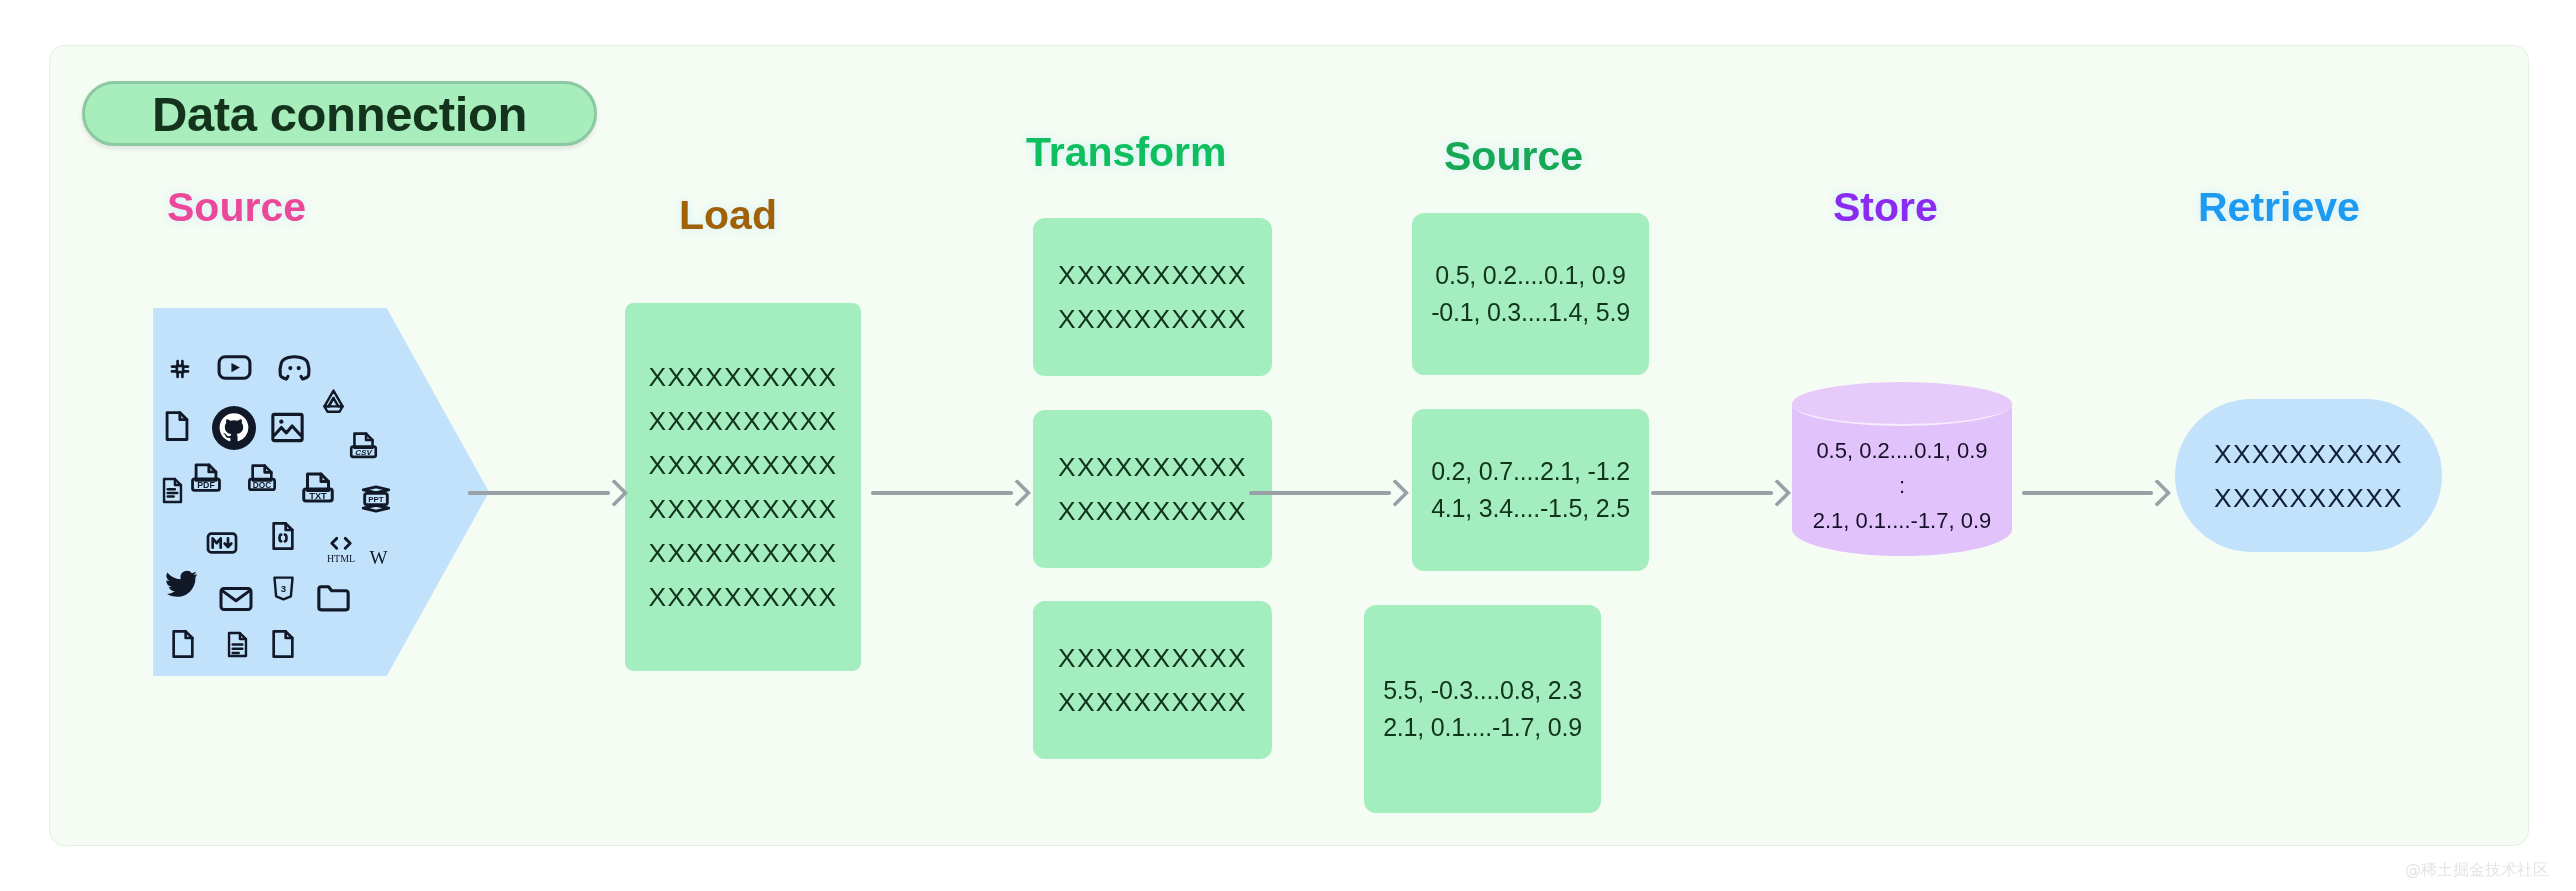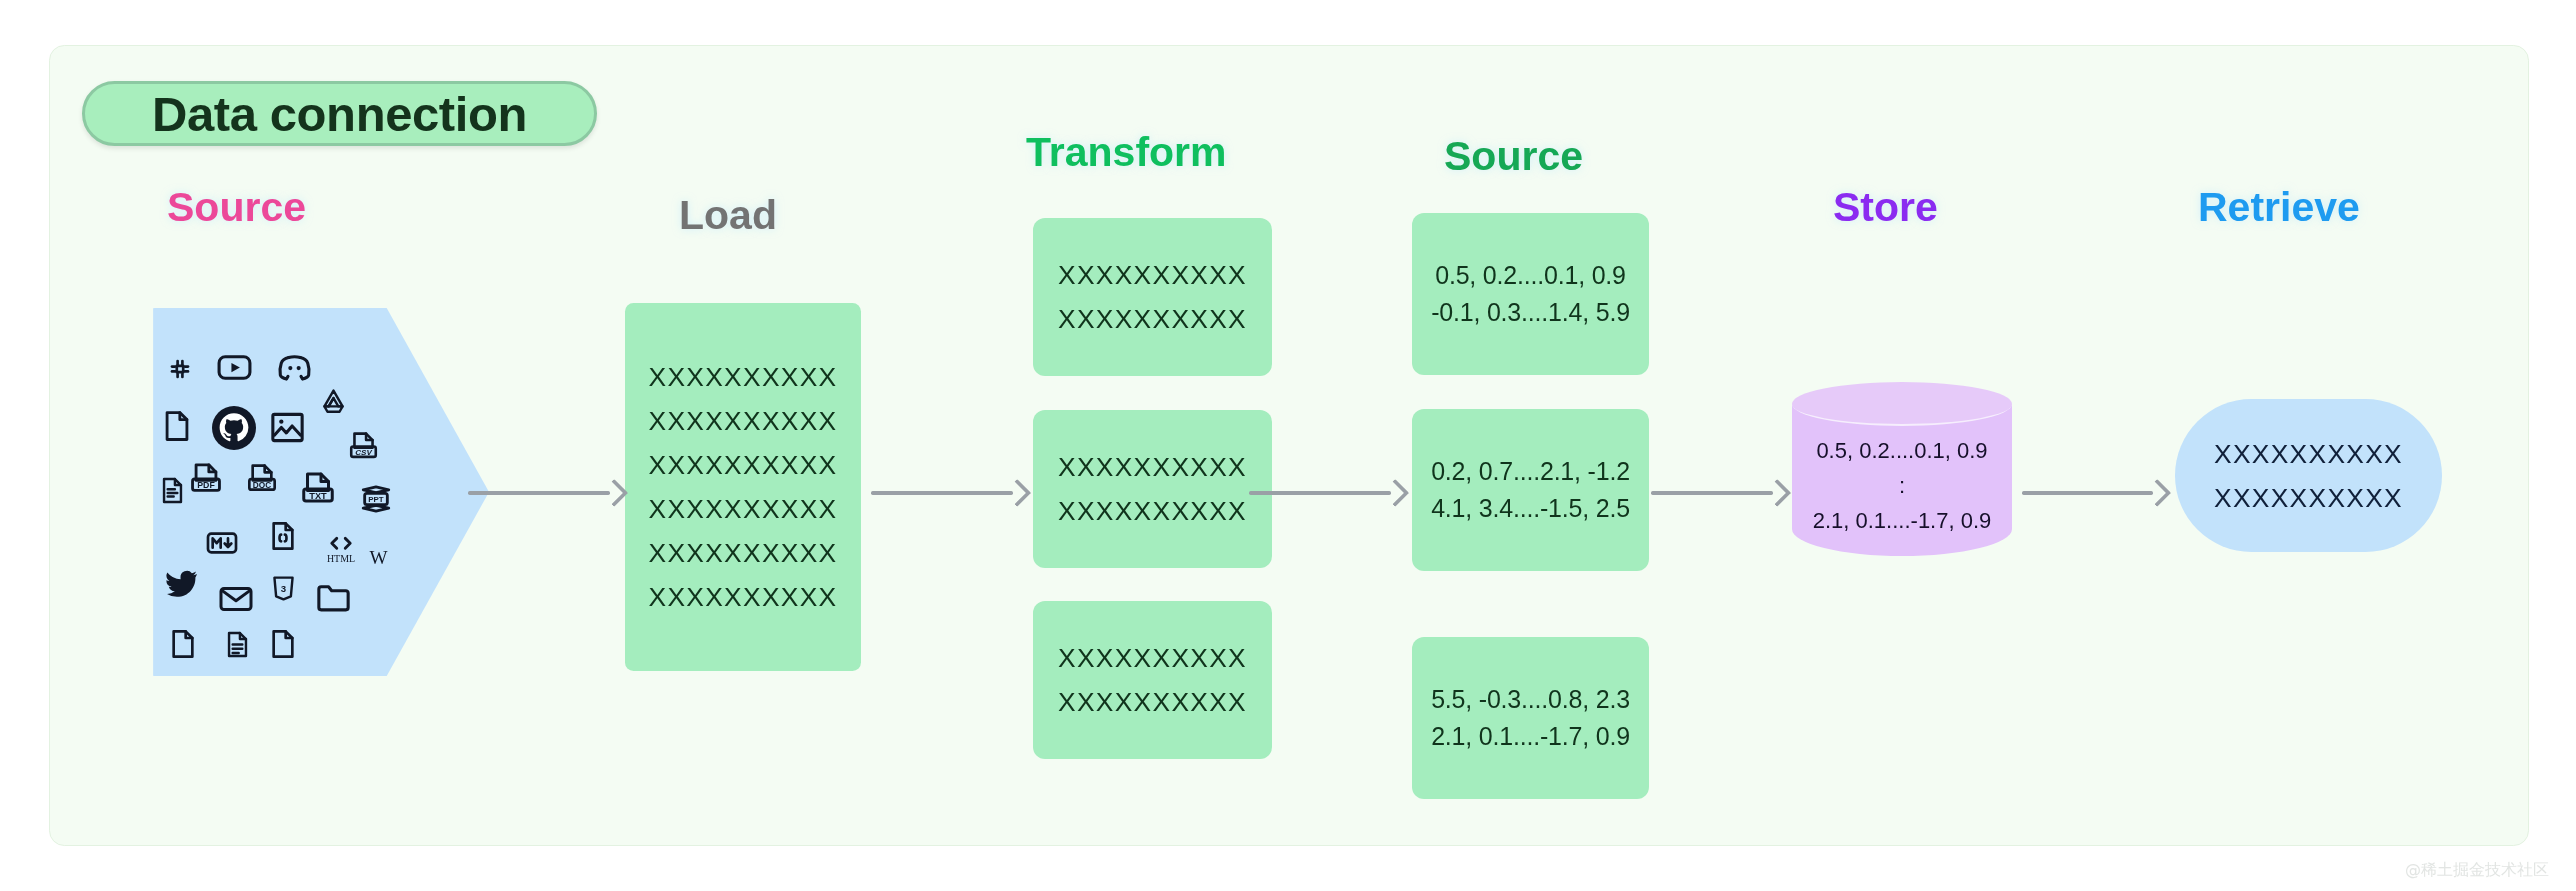--- a/index.html
+++ b/index.html
@@ -116,21 +116,21 @@
   
   .transform-card { width: 239px; border-radius: 12px; }
   #transform-card-0 { left: 1033px; top: 218px;  height: 158px; }
   #transform-card-1 { left: 1033px; top: 410px;  height: 158px; }
   #transform-card-2 { left: 1033px; top: 601px;  height: 158px; }
 
   
   .embed-card { width: 237px; border-radius: 12px; }
   #embed-card-0 { left: 1412px; top: 213px;  height: 162px; }
   #embed-card-1 { left: 1412px; top: 409px;  height: 162px; }
-  #embed-card-2 { left: 1412px; top: 605px;  height: 162px; margin-top: 32px; }
+  #embed-card-2 { left: 1364px; top: 605px;  height: 208px; }
 
   
   #store-shape {
     position: absolute;
     left: 1792px;
     top: 382px;
     width: 220px;
     height: 196px;
   }
   #store-shape .cyl-body {
@@ -214,21 +214,21 @@
 </head>
 <body>
 
 <div id="canvas" style="background: rgb(244, 252, 243); border-color: rgb(227, 242, 225);"></div>
 
 <div id="title-pill" style="background: rgb(168, 238, 189); border-color: rgb(140, 201, 162);">
   <span class="label" style="color: rgb(20, 51, 28);">Data connection</span>
 </div>
 
 <div class="stage-title" id="st-source" style="left: 167px; top: 184px; color: #ec4899;">Source</div>
-<div class="stage-title" id="st-load" style="left: 679px; top: 192px; color: #737373;">Load</div>
+<div class="stage-title" id="st-load" style="left: 679px; top: 192px; color: #a16207;">Load</div>
 <div class="stage-title" id="st-transform" style="left: 1026px; top: 129px; color: rgb(15, 191, 94);">Transform</div>
 <div class="stage-title" id="st-embed" style="left: 1444px; top: 133px; color: rgb(22, 168, 85);">Source</div>
 <div class="stage-title" id="st-store" style="left: 1833px; top: 184px; color: rgb(139, 43, 240);">Store</div>
 <div class="stage-title" id="st-retrieve" style="left: 2198px; top: 184px; color: rgb(30, 155, 240);">Retrieve</div>
 
 <div id="source-shape" style="background: rgb(194, 226, 251);"></div>
 <div id="source-icons">
     <div class="icon-abs" style="left: 164px; top: 353px; width: 32px; height: 32px;">
       <svg viewBox="0 0 24 24" width="100%" height="100%">
         <g stroke="currentColor" fill="none" stroke-width="2" stroke-linecap="round" stroke-linejoin="round">

